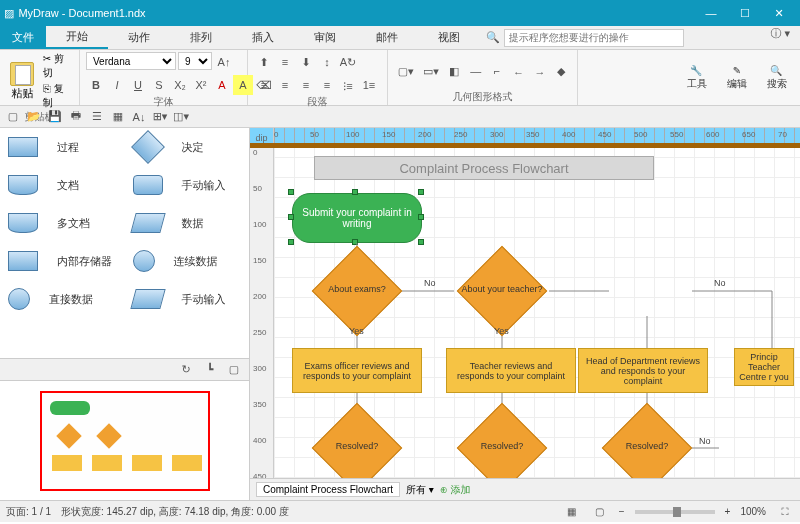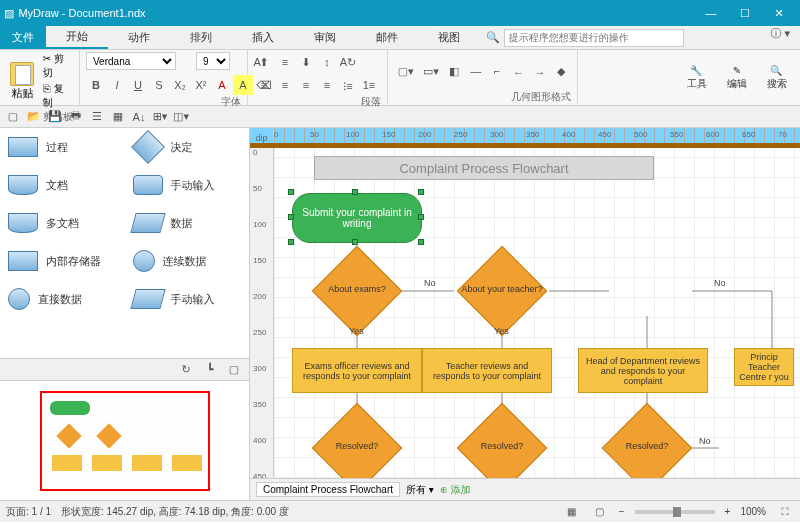--- a/index.html
+++ b/index.html
@@ -11,34 +11,34 @@
 .filetab { background: #0f98bd; color: #fff; padding: 0 12px; display: flex; align-items: center; font-size: 11px; }
 .mtab { padding: 0 20px; display: flex; align-items: center; font-size: 11px; color: #333; cursor: pointer; }
 .mtab.active { border-bottom: 2px solid #0f98bd; }
 .searchbox { margin-left: 6px; flex: 1; display: flex; align-items: center; }
 .searchbox input { height: 18px; width: 180px; border: 1px solid #ccc; padding: 0 4px; font-size: 10px; color: #999; }
 .searchicon { margin-right: 4px; color: #888; }
 .helpicon { margin-left: auto; padding: 0 10px; color: #555; }
 .ribbon { height: 56px; background: #f7f7f7; border-bottom: 1px solid #d0d0d0; display: flex; }
 .rgroup { border-right: 1px solid #d8d8d8; padding: 2px 6px 0 6px; display: flex; flex-direction: column; }
 .rgroup .gbody { flex: 1; display: flex; align-items: center; gap: 4px; }
-.rgroup .glabel { text-align: right; font-size: 10px; color: #666; padding-bottom: 1px; }
+.rgroup .glabel { text-align: center; font-size: 10px; color: #666; padding-bottom: 1px; }
 .ibtn { width: 20px; height: 20px; display: flex; align-items: center; justify-content: center; color: #555; cursor: pointer; }
 .paste { display: flex; flex-direction: column; align-items: center; justify-content: center; width: 34px; }
 .paste .picon { width: 24px; height: 24px; background: #f2d46a; border: 1px solid #c8aa3e; border-radius: 2px; position: relative; }
 .paste .picon::after { content: ""; position: absolute; top: 2px; left: 4px; width: 14px; height: 18px; background: #fff; border: 1px solid #aaa; }
 .fontsel { height: 18px; border: 1px solid #ccc; font-size: 10px; padding: 0 2px; background: #fff; }
 .bigbtn { display: flex; flex-direction: column; align-items: center; width: 34px; gap: 1px; font-size: 10px; color: #333; }
 .toolbar2 { height: 22px; background: #f0f0f0; border-bottom: 1px solid #d0d0d0; display: flex; align-items: center; gap: 3px; padding: 0 4px; }
 .tb2btn { width: 18px; height: 18px; border: 1px solid transparent; display: flex; align-items: center; justify-content: center; color: #555; cursor: pointer; }
 .main { display: flex; height: 372px; }
 .leftcol { width: 250px; display: flex; flex-direction: column; border-right: 1px solid #ccc; }
 .shapes { flex: 1; overflow: hidden; background: #fff; }
 .shaperow { display: flex; }
-.shapecell { width: 125px; height: 38px; display: flex; align-items: center; gap: 8px; padding: 0 8px; font-size: 11px; color: #333; }
+.shapecell { width: 125px; height: 38px; display: flex; align-items: center; gap: 19px; padding: 0 8px; font-size: 11px; color: #333; }
 .sshape { width: 30px; height: 20px; }
 .sshape.rect { background: linear-gradient(#cfe5f7, #7cb3dd); border: 1px solid #4a7ba5; }
 .sshape.dia { width: 24px; height: 24px; background: linear-gradient(#cfe5f7, #7cb3dd); border: 1px solid #4a7ba5; transform: rotate(45deg); margin: 0 3px; }
 .sshape.doc { background: linear-gradient(#cfe5f7, #7cb3dd); border: 1px solid #4a7ba5; border-bottom-left-radius: 40% 30%; border-bottom-right-radius: 40% 30%; }
 .sshape.cyl { background: linear-gradient(#cfe5f7, #7cb3dd); border: 1px solid #4a7ba5; border-radius: 4px; }
 .sshape.para { background: linear-gradient(#cfe5f7, #7cb3dd); border: 1px solid #4a7ba5; transform: skewX(-15deg); }
 .sshape.circ { background: linear-gradient(#cfe5f7, #7cb3dd); border: 1px solid #4a7ba5; border-radius: 50%; width: 22px; height: 22px; }
 .pvtoolbar { height: 22px; background: #f0f0f0; border-top: 1px solid #ccc; display: flex; align-items: center; justify-content: flex-end; gap: 6px; padding: 0 6px; }
 .preview { height: 120px; background: #fff; border-top: 1px solid #ccc; display: flex; align-items: center; justify-content: center; }
 .pvimg { width: 170px; height: 100px; border: 2px solid red; background: #fefefe; position: relative; }
@@ -103,21 +103,21 @@
       </div>
       <div style="display:flex;flex-direction:column;gap:2px;font-size:10px">
         <div>✂ <span>剪切</span></div>
         <div>⎘ <span>复制</span></div>
       </div>
     </div>
     <div class="glabel">剪贴板</div>
   </div>
   <div class="rgroup" style="width:168px">
     <div class="gbody" style="flex-direction:column;align-items:flex-start;gap:3px">
-      <div style="display:flex;gap:20px">
+      <div style="display:flex;gap:2px">
         <select class="fontsel" style="width:90px"><option>Verdana</option></select>
         <select class="fontsel" style="width:34px"><option>9</option></select>
         <span class="ibtn">A↑</span>
       </div>
       <div style="display:flex;gap:1px">
         <span class="ibtn">
             <b>B</b>
           </span>
         <span class="ibtn">
             <i>I</i>
@@ -346,21 +346,21 @@
             <div class="dtext">About your teacher?</div>
           </div>
 
         <div class="conn-label" style="left:150px;top:130px">No</div>
         <div class="conn-label" style="left:440px;top:130px">No</div>
         <div class="conn-label" style="left:75px;top:178px">Yes</div>
         <div class="conn-label" style="left:220px;top:178px">Yes</div>
         <div class="conn-label" style="left:425px;top:288px">No</div>
 
         <div class="proc" style="left:18px;top:200px;width:130px;height:45px">Exams officer reviews and responds to your complaint</div>
-        <div class="proc" style="left:148px;top:200px;width:130px;height:45px">Teacher reviews and responds to your complaint</div>
+        <div class="proc" style="left:172px;top:200px;width:130px;height:45px">Teacher reviews and responds to your complaint</div>
         <div class="proc" style="left:304px;top:200px;width:130px;height:45px">Head of Department reviews and responds to your complaint</div>
         <div class="proc" style="left:460px;top:200px;width:60px;height:38px">Princip Teacher Centre r you</div>
 
         <div class="dia2" style="left:38px;top:275px">
             <div class="dshape"></div>
             <div class="dtext">Resolved?</div>
           </div>
         <div class="dia2" style="left:183px;top:275px">
             <div class="dshape"></div>
             <div class="dtext">Resolved?</div>

